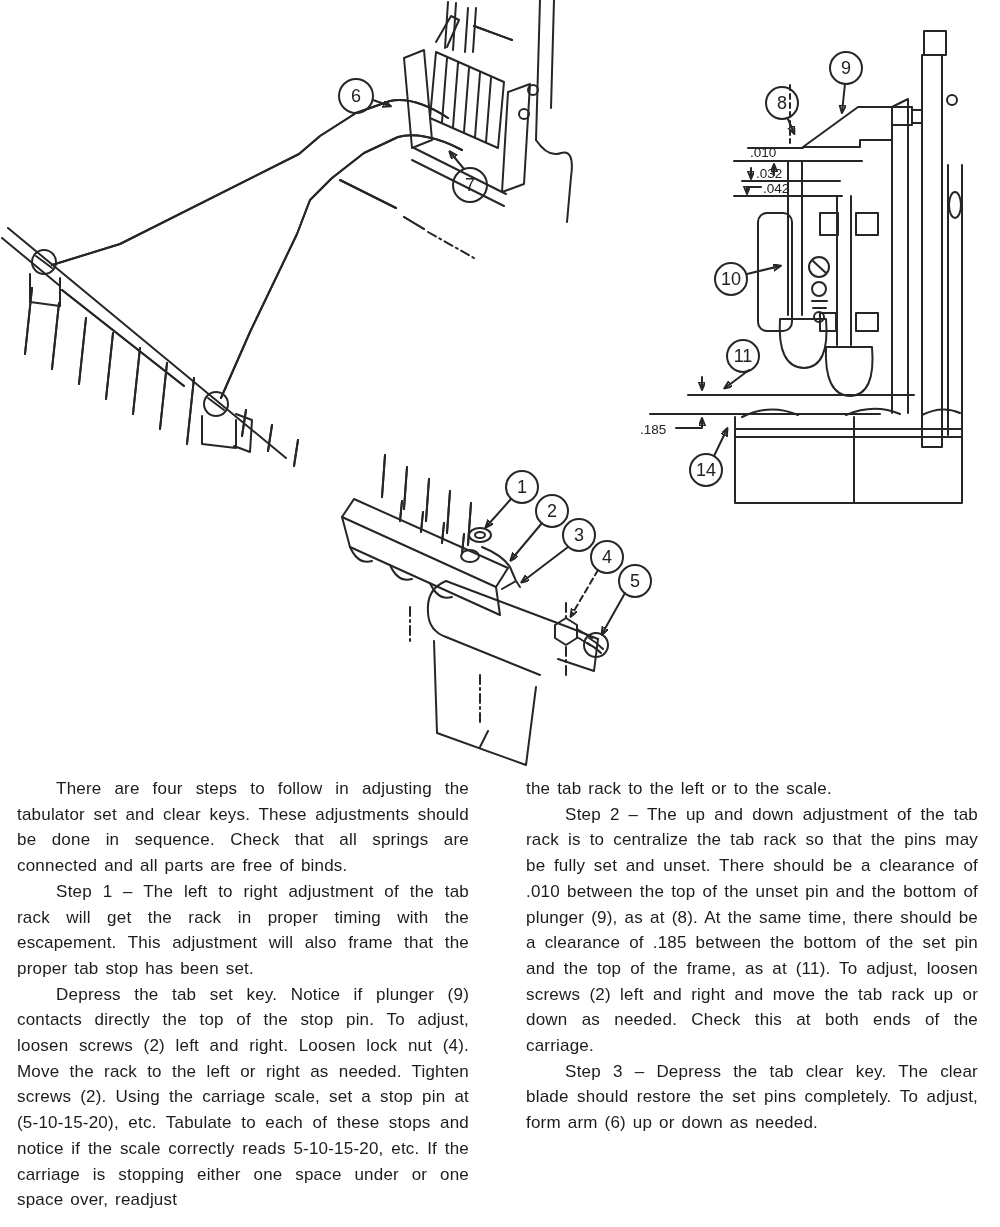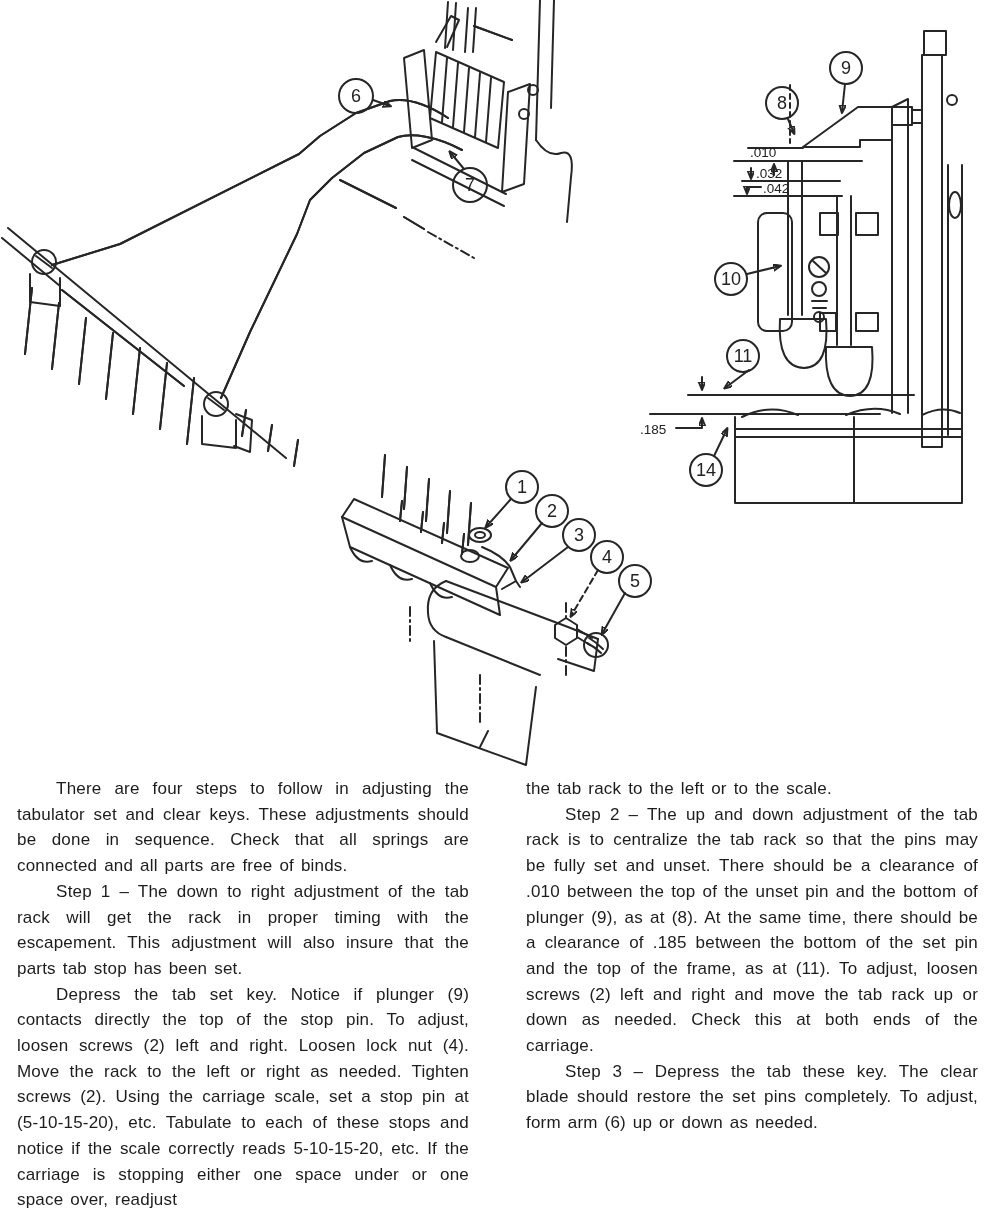--- a/index.html
+++ b/index.html
@@ -324,23 +324,23 @@
         <path class="leader" d="M295,158 L272,199" marker-end="url(#arrC)"></path>
         <circle class="callout-circle" cx="305" cy="146" r="16"></circle>
         <text class="callout-num" x="305" y="152">5</text>
       </g>
     </svg>
   </div>
 
   <div class="textcols">
     <div class="col">
         <p class="indent"><span>There are four steps to follow in adjusting the tabulator set and clear keys. These adjustments should be done in sequence. Check that all springs are connected and all parts are free of binds.</span></p>
-        <p class="indent"><span class="u">Step 1</span><span> – The </span><span class="u">down to right</span><span> adjustment of the tab rack will get the rack in proper timing with the escapement. This adjustment will also insure that the parts tab stop has been set.</span></p>
+        <p class="indent"><span class="u">Step 1</span><span> – The </span><span class="u">left to right</span><span> adjustment of the tab rack will get the rack in proper timing with the escapement. This adjustment will also frame that the proper tab stop has been set.</span></p>
         <p class="indent"><span>Depress the tab set key. Notice if plunger (9) contacts directly the top of the stop pin. To adjust, loosen screws (2) left and right. Loosen lock nut (4). Move the rack to the left or right as needed. Tighten screws (2). Using the carriage scale, set a stop pin at (5-10-15-20), etc. Tabulate to each of these stops and notice if the scale correctly reads 5-10-15-20, etc. If the carriage is stopping either one space under or one space over, readjust</span></p>
       </div>
     <div class="col">
         <p><span>the tab rack to the left or to the scale.</span></p>
         <p class="indent"><span class="u">Step 2</span><span> – The </span><span class="u">up and down</span><span> adjustment of the tab rack is to centralize the tab rack so that the pins may be fully set and unset. There should be a clearance of .010 between the top of the </span><span class="u">unset pin</span><span> and the bottom of plunger (9), as at (8). At the same time, there should be a clearance of .185 between the bottom of the </span><span class="u">set pin</span><span> and the top of the frame, as at (11). To adjust, loosen screws (2) left and right and move the tab rack up or down as needed. Check this at both ends of the carriage.</span></p>
-        <p class="indent"><span class="u">Step 3</span><span> – Depress the </span><span class="u">tab these key.</span><span> The clear blade should restore the </span><span class="u">set pins</span><span> completely. To adjust, form arm (6) up or down as needed.</span></p>
+        <p class="indent"><span class="u">Step 3</span><span> – Depress the </span><span class="u">tab clear key.</span><span> The clear blade should restore the </span><span class="u">set pins</span><span> completely. To adjust, form arm (6) up or down as needed.</span></p>
       </div>
   </div>
 
 </div>
 
 </body></html>

